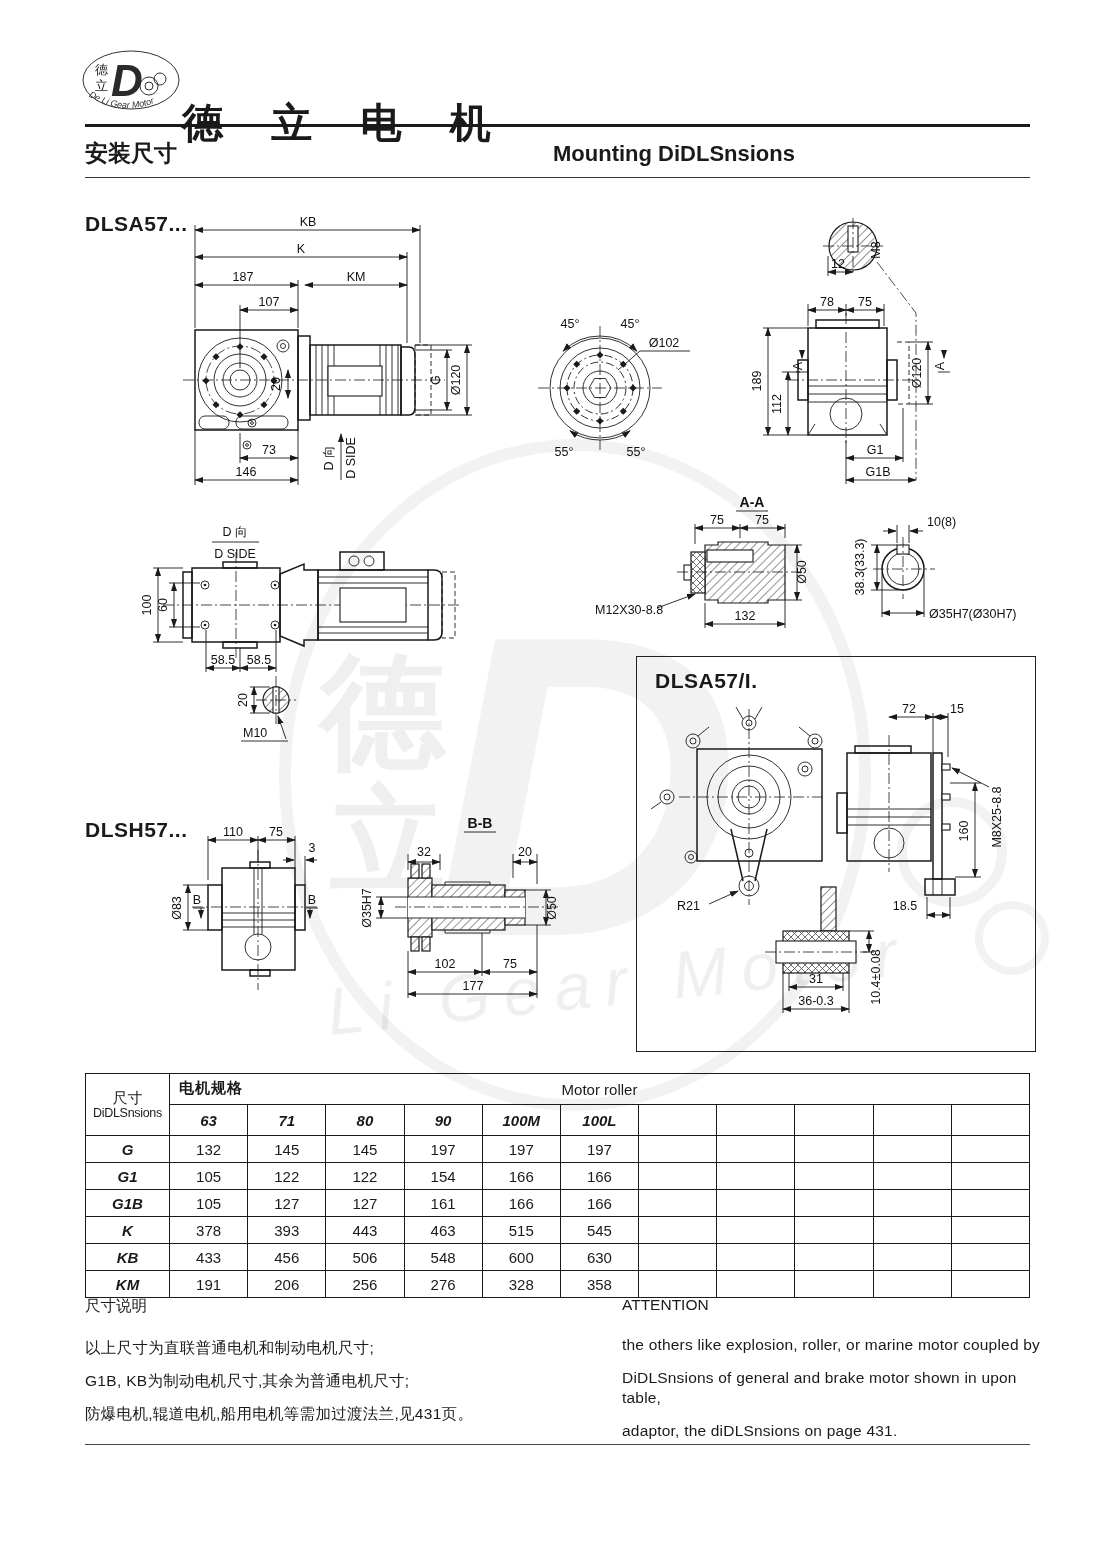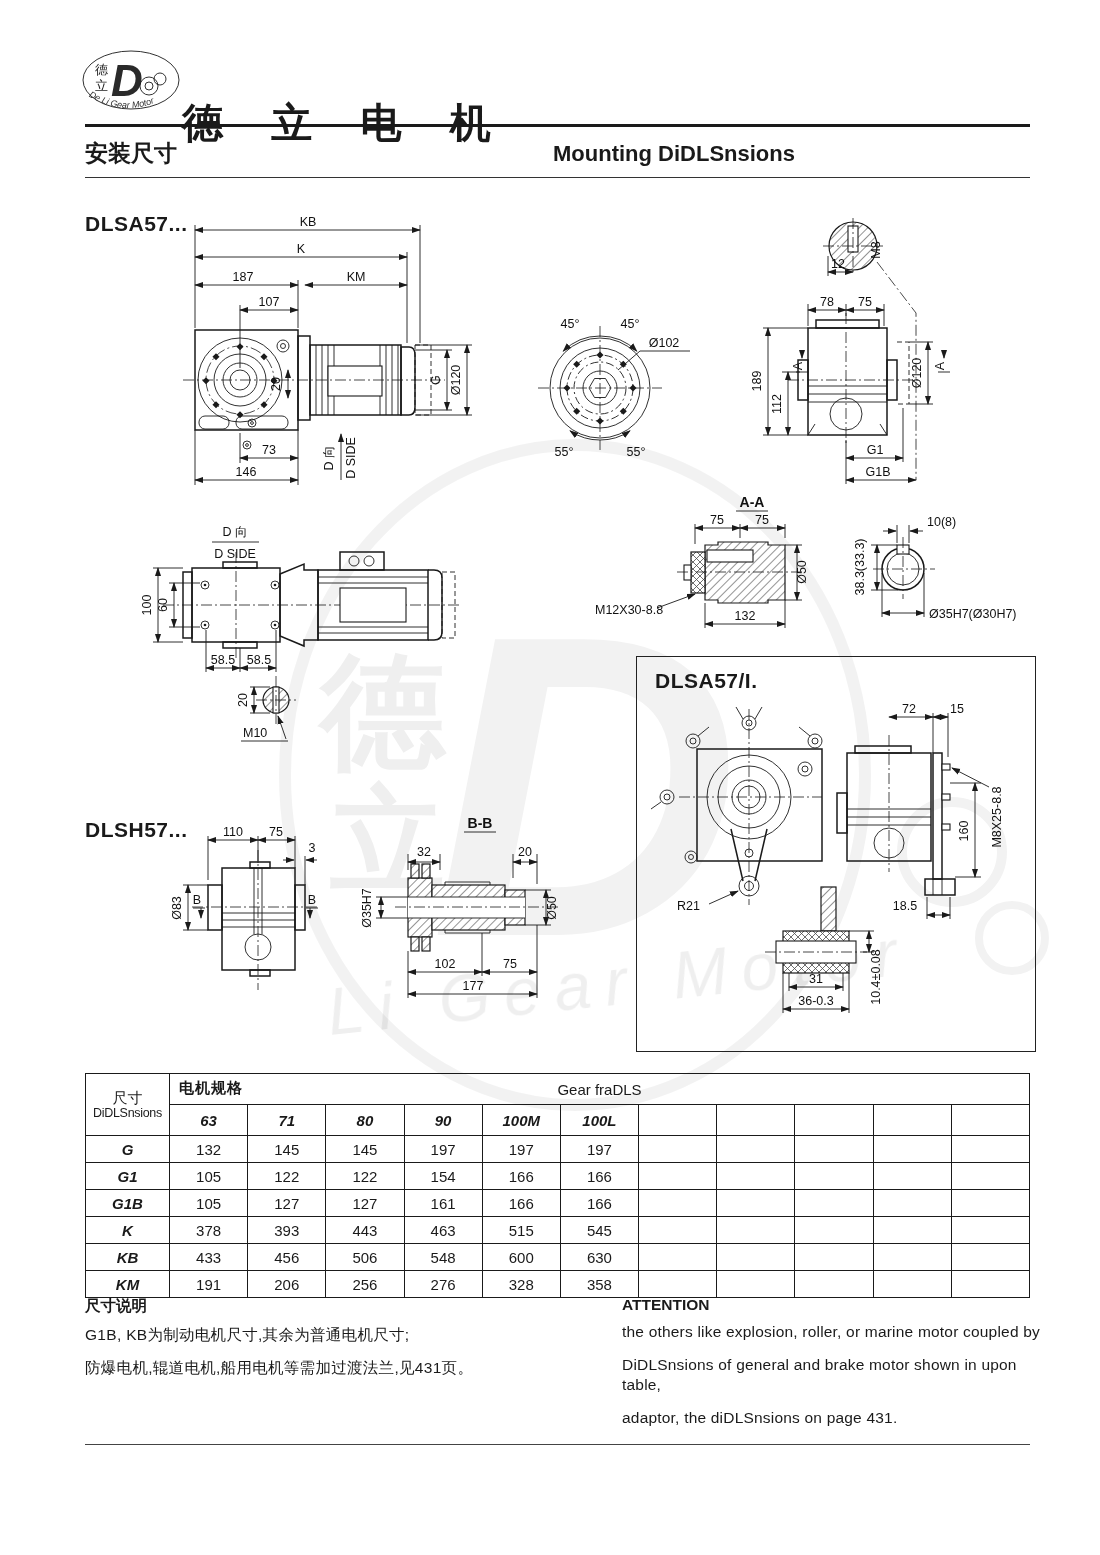--- a/index.html
+++ b/index.html
@@ -38,21 +38,21 @@
   #dim-table thead th{height:30px;}
   #dim-table .rowlabel,#dim-table .colhead{font-weight:bold;font-style:italic;}
   #dim-table th.corner{vertical-align:middle;line-height:1.15;}
   .corner-zh{font-size:15px;}
   .corner-en{font-size:12.5px;letter-spacing:-.3px;}
   th.spec{position:relative;}
   .spec-zh{position:absolute;left:9px;top:5px;font-size:15px;font-weight:bold;letter-spacing:1px;}
   .spec-en{display:block;text-align:center;font-size:15px;font-weight:normal;}
   
   .notes{position:absolute;top:1296px;font-size:15.5px;}
-  .notes .nt{font-weight:bold;margin-bottom:8px;}
+  .notes .nt{font-weight:normal;margin-bottom:21px;}
   .notes .nl{margin-bottom:13px;letter-spacing:.3px;line-height:20px;}
   #notes-zh{left:85px;width:500px;}
   #notes-en{left:622px;width:420px;font-size:15.5px;}
   #notes-en .nl{letter-spacing:.2px;}
   #footer-rule{position:absolute;left:85px;top:1444px;width:945px;height:1.2px;background:#444;}
   #page-num{position:absolute;left:85px;top:1452px;width:945px;text-align:center;font-size:19px;}
 </style>
 </head>
 <body>
 
@@ -600,21 +600,21 @@
         <col>
       </colgroup>
     <thead>
       <tr>
         <th class="corner" rowspan="2">
           <div class="corner-zh">尺寸</div>
           <div class="corner-en">DiDLSnsions</div>
         </th>
         <th class="spec" colspan="11">
           <span class="spec-zh">电机规格</span>
-          <span class="spec-en">Gear fraDLS</span>
+          <span class="spec-en">Motor roller</span>
         </th>
       </tr>
       <tr id="col-row">
           <th class="colhead">63</th>
           <th class="colhead">71</th>
           <th class="colhead">80</th>
           <th class="colhead">90</th>
           <th class="colhead">100M</th>
           <th class="colhead">100L</th>
           <th class="colhead"></th>
@@ -707,20 +707,21 @@
           <td></td>
           <td></td>
           <td></td>
           <td></td>
         </tr>
       </tbody>
   </table>
 
   <div id="notes-zh" class="notes">
     <div class="nt">尺寸说明</div>
+    <div class="nl">以上尺寸为直联普通电机和制动电机尺寸;</div>
     <div class="nl">G1B, KB为制动电机尺寸,其余为普通电机尺寸;</div>
     <div class="nl">防爆电机,辊道电机,船用电机等需加过渡法兰,见431页。</div>
   </div>
   <div id="notes-en" class="notes">
     <div class="nt">ATTENTION</div>
     <div class="nl">the others like explosion, roller, or marine motor coupled by</div>
     <div class="nl">DiDLSnsions of general and brake motor shown in upon table,</div>
     <div class="nl">adaptor, the diDLSnsions on page 431.</div>
   </div>
 

